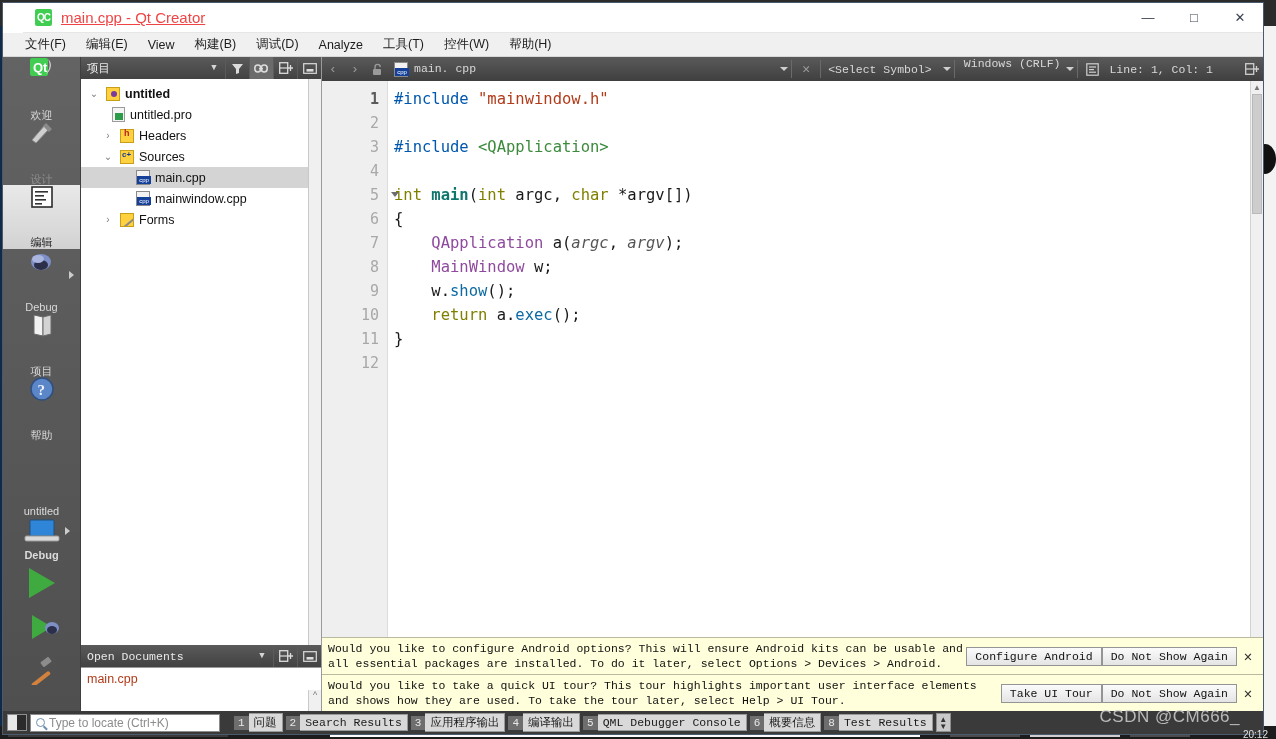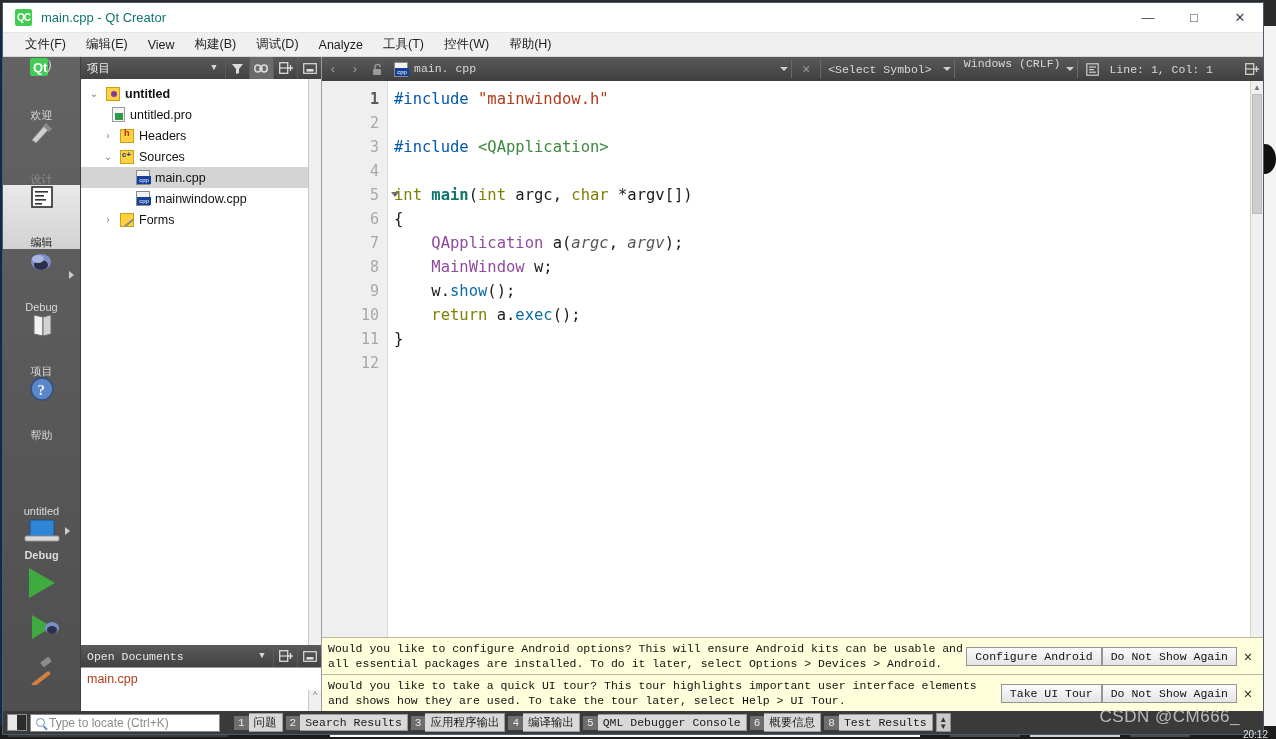--- a/index.html
+++ b/index.html
@@ -20,25 +20,25 @@
     background:#111; border-radius:50%/50%; }
   .taskbar { position:absolute; left:0; bottom:0; width:1276px; height:13px; background:#1c1c1c; }
   .taskbar .tb-sq { position:absolute; top:2px; height:9px; }
 
   
   #win { position:absolute; left:2px; top:2px; width:1262px; height:733px;
     background:#ffffff; border:1px solid #4a5a6a; display:flex; flex-direction:column; }
 
   
   #titlebar { height:30px; background:#ffffff; display:flex; align-items:center;
-    border-bottom:1px solid #e6e6e6; flex:none; }
+    border-bottom:1px solid #e6e6e6; flex:none;margin-left:20px; }
   .qt-badge { width:17px; height:17px; margin-left:12px; background:#41cd52;
     border-radius:2px; color:#fff; font-size:10px; font-weight:bold;
     display:flex; align-items:center; justify-content:center; letter-spacing:-1px; }
-  #title-text { margin-left:9px; color:#0f766e; font-size:13px; }
+  #title-text { margin-left:9px; color:#ef4444; font-size:15px;text-decoration:underline; }
   .winbtns { margin-left:auto; display:flex; height:30px; }
   .winbtn { width:46px; height:30px; display:flex; align-items:center; justify-content:center;
     color:#3b4250; font-size:13px; }
 
   
   #menubar { height:24px; background:#f0f0f0; display:flex; align-items:center;
     padding-left:12px; border-bottom:1px solid #d8d8d8; flex:none; }
   .menuitem { padding:2px 10px; font-size:12.5px; color:#1c1c1c; }
 
   

